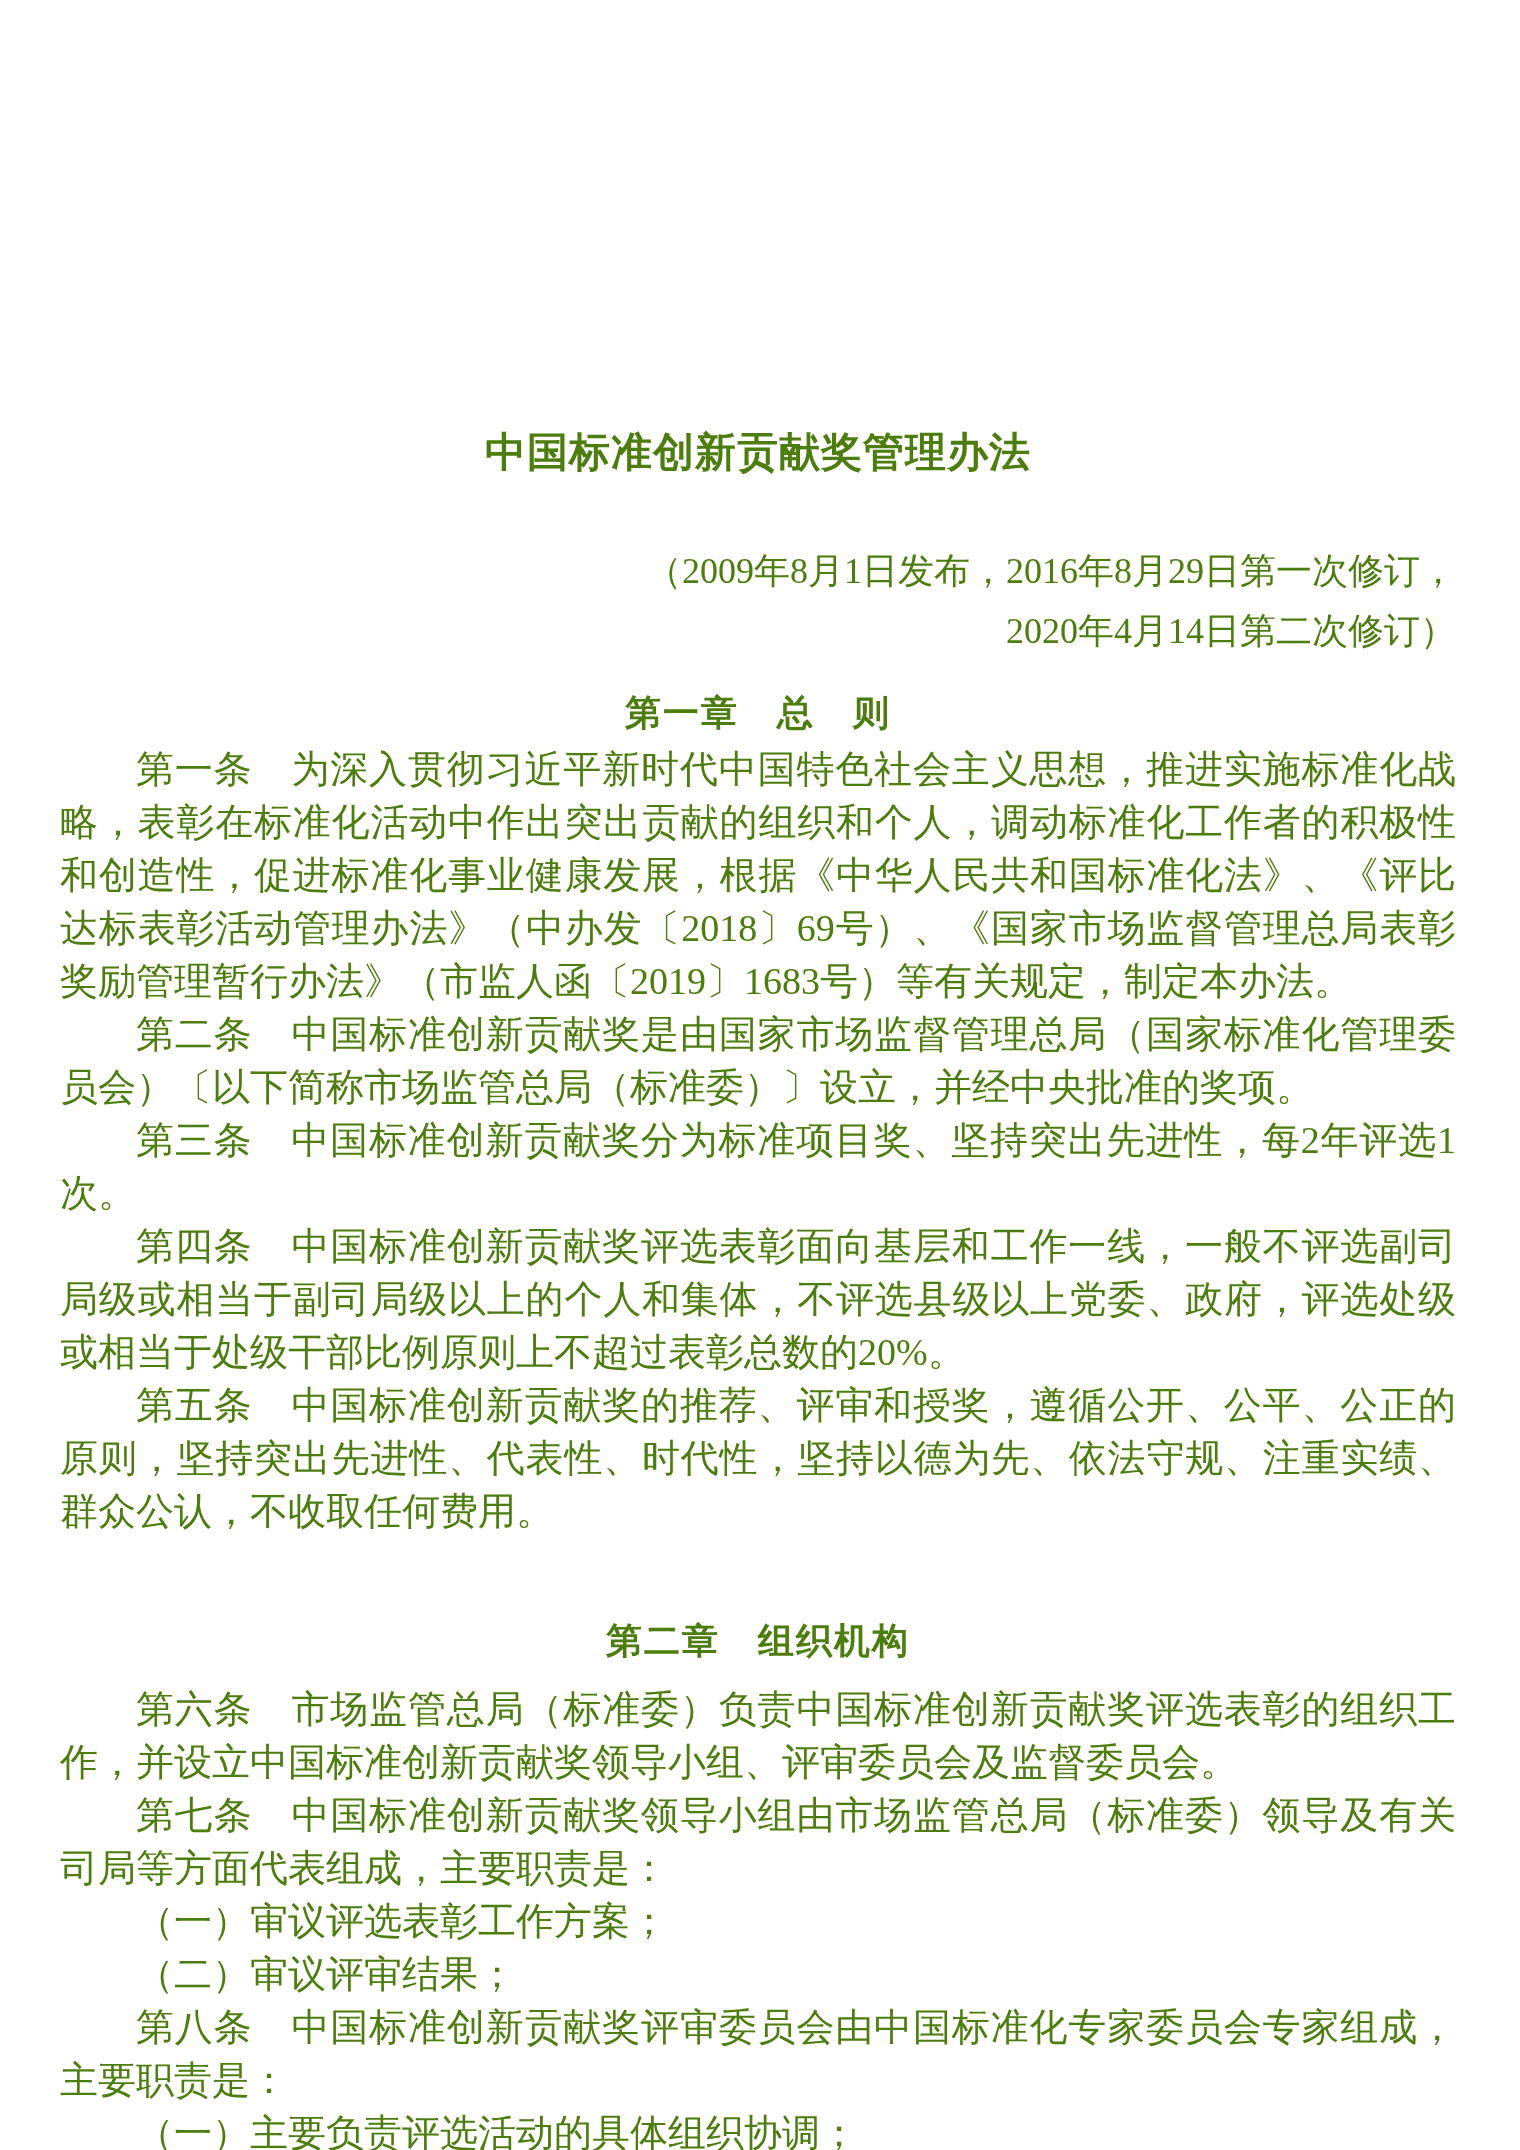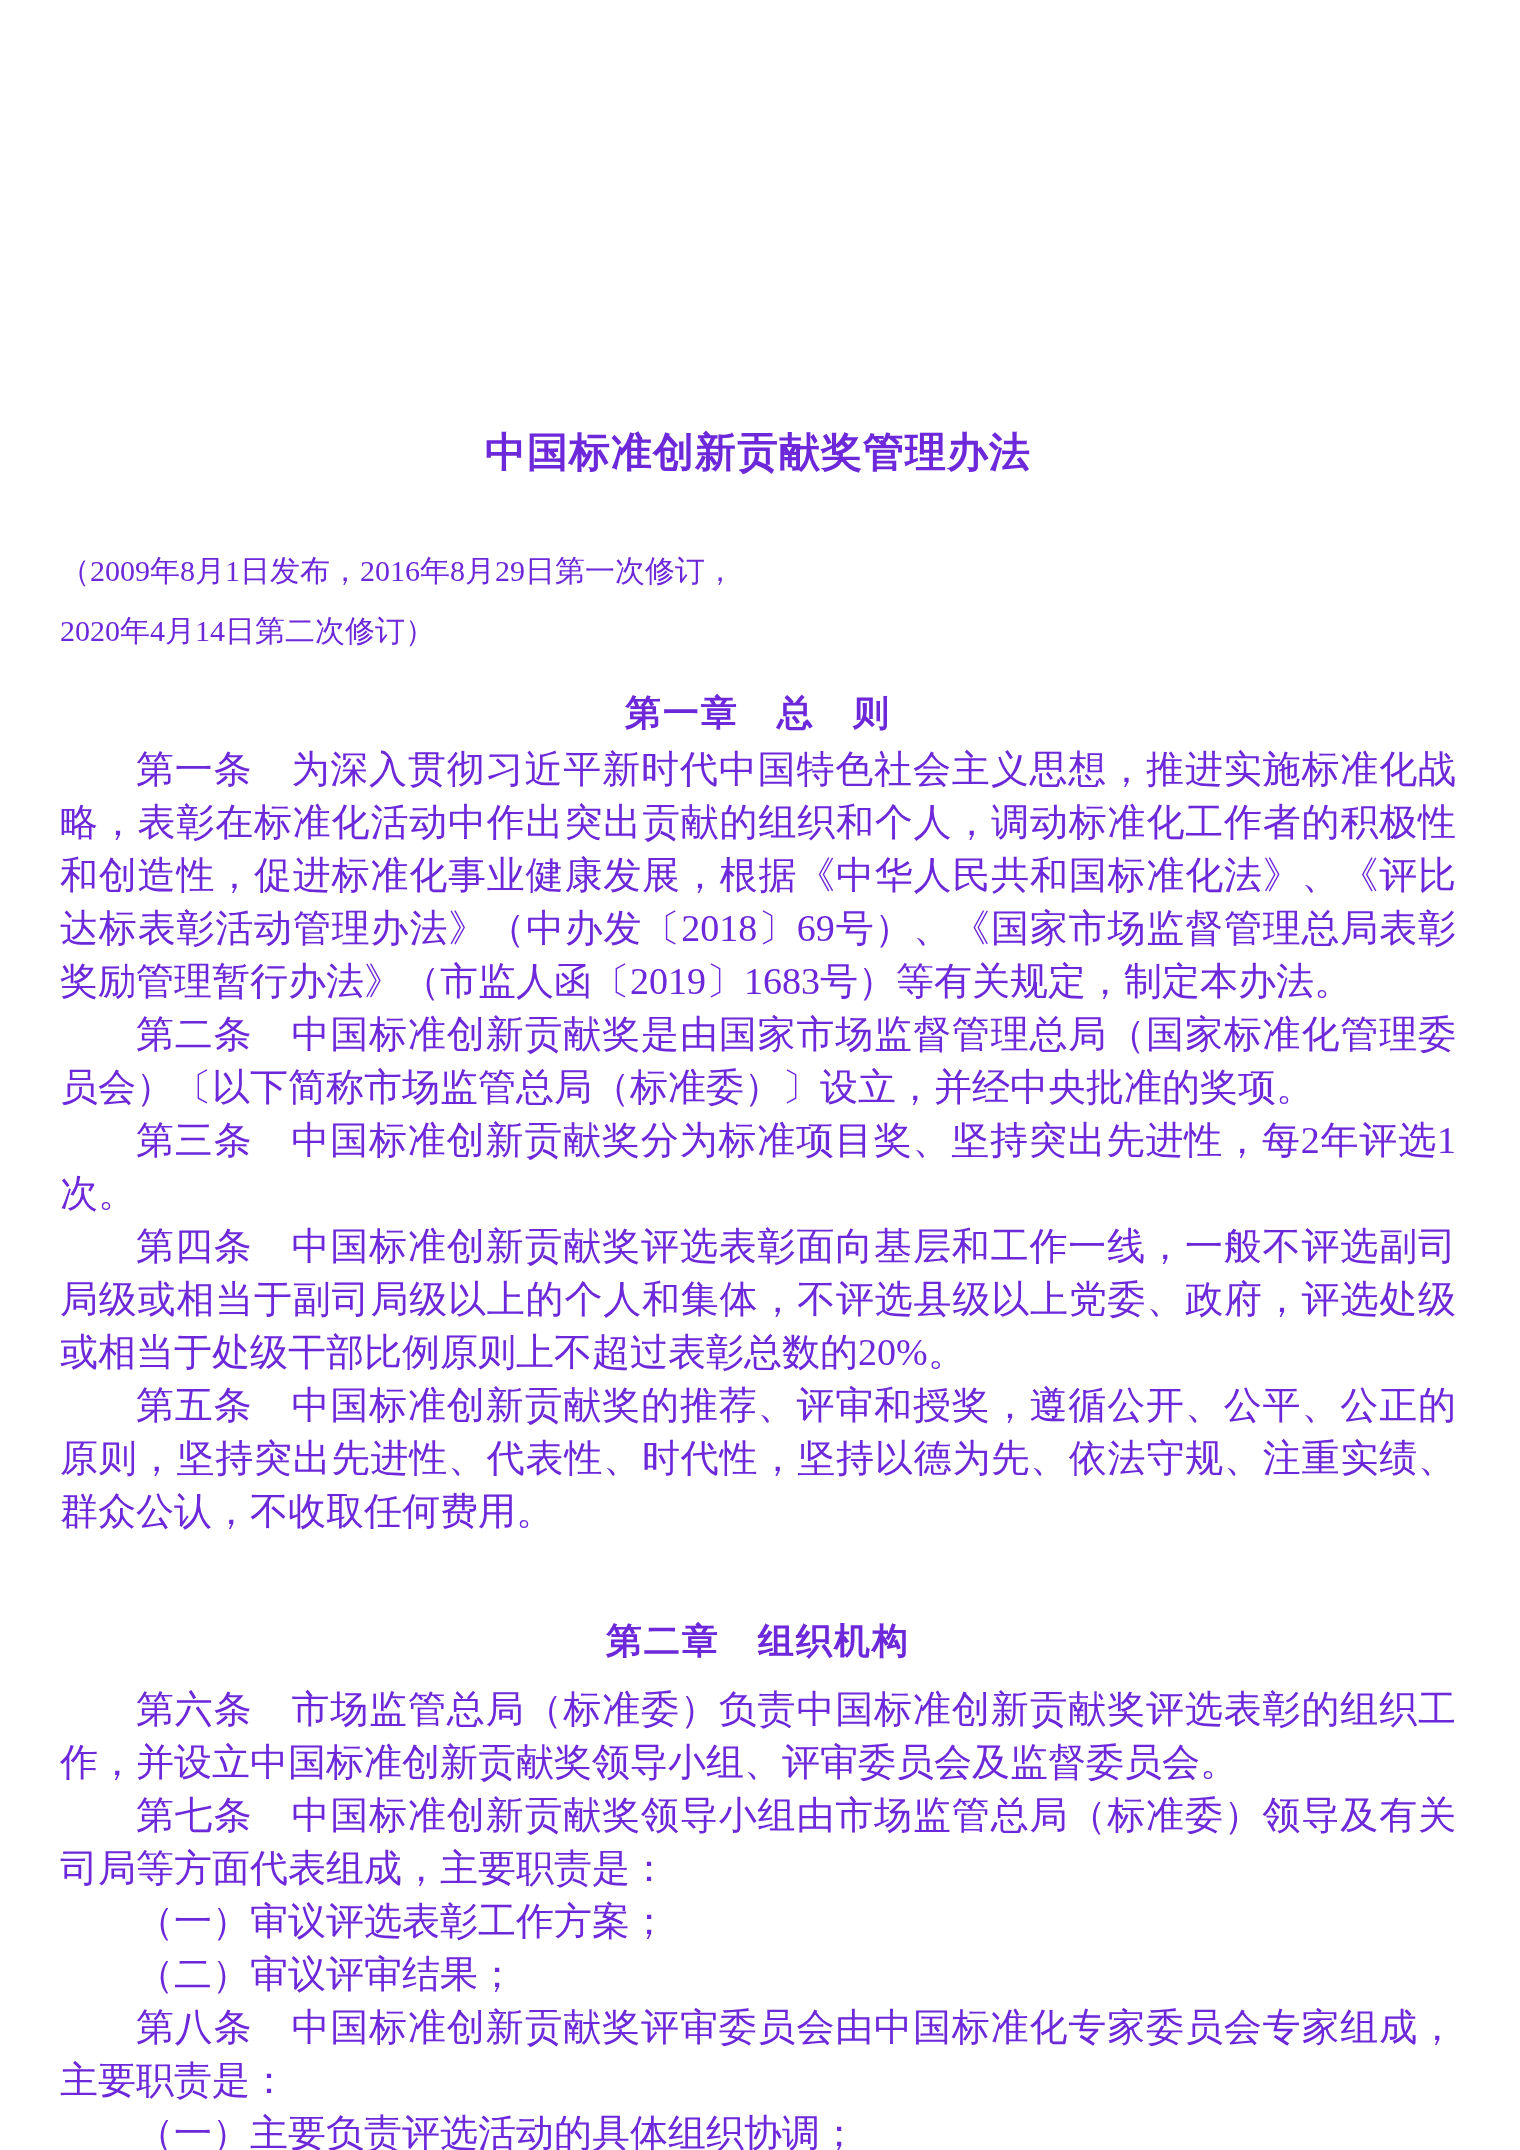--- a/index.html
+++ b/index.html
@@ -2,43 +2,43 @@
 <html><head>
 <meta charset="utf-8">
 <style>
   html, body { margin: 0; padding: 0; }
   body { background: #ffffff; }
   .page {
     position: relative;
     width: 1520px;
     height: 2150px;
     background: #ffffff;
-    color: #6d28d9;
+    color: #4d7c0f;
     font-family: "Liberation Serif", serif;
     overflow: hidden;
   }
   .content {
     width: 1396px;
     margin-left: 60px;
   }
   .doc-title {
     margin: 0;
     padding-top: 428px;
     font-size: 41px;
     line-height: 48px;
     font-weight: bold;
     text-align: center;
     font-family: "Liberation Serif", serif;
     letter-spacing: 1px;
   }
   .doc-subtitle {
     margin-top: 65px;
-    font-size: 30px;
+    font-size: 36px;
     line-height: 60px;
-    text-align: left;
+    text-align: right;
     font-weight: normal;
   }
   .chapter-heading {
     margin: 0;
     font-family: "Liberation Sans", sans-serif;
     font-weight: bold;
     font-size: 36px;
     line-height: 44px;
     text-align: center;
     letter-spacing: 2px;

